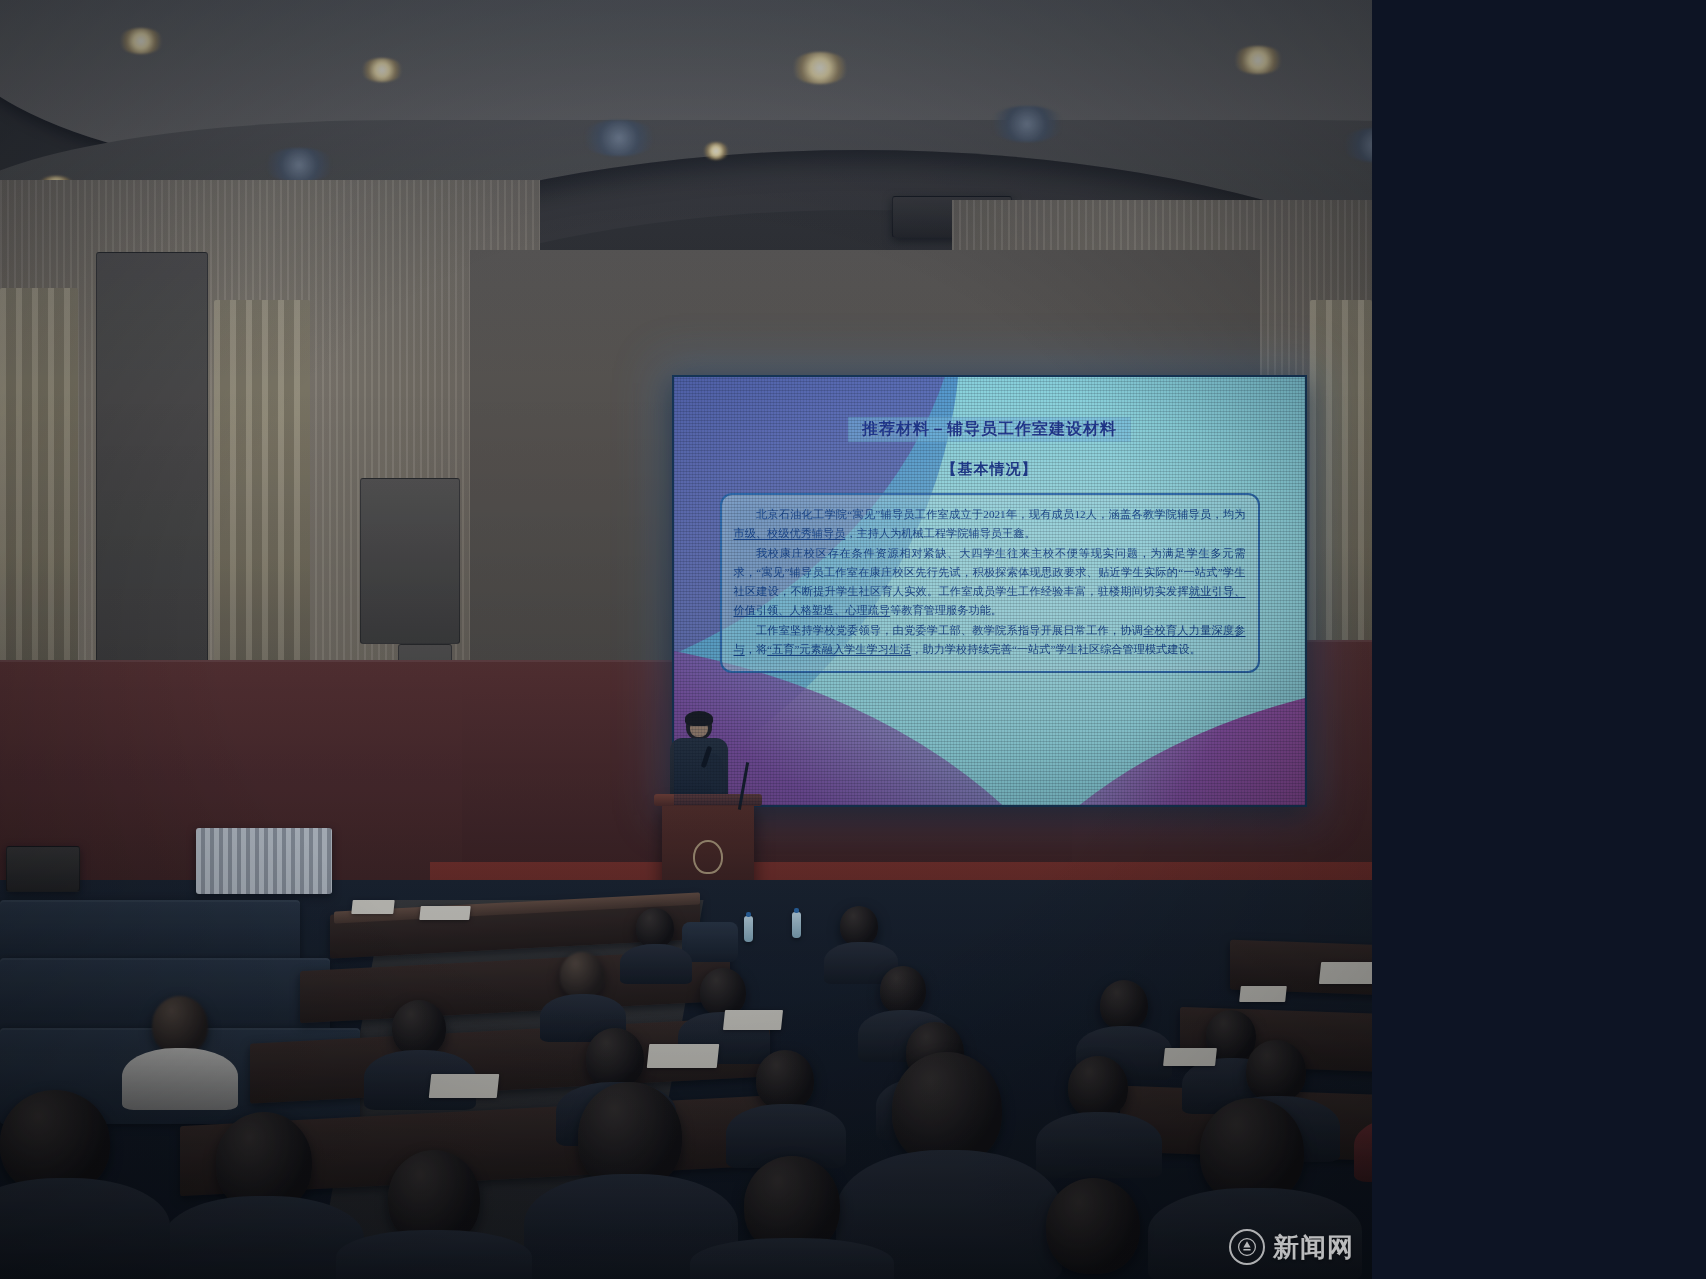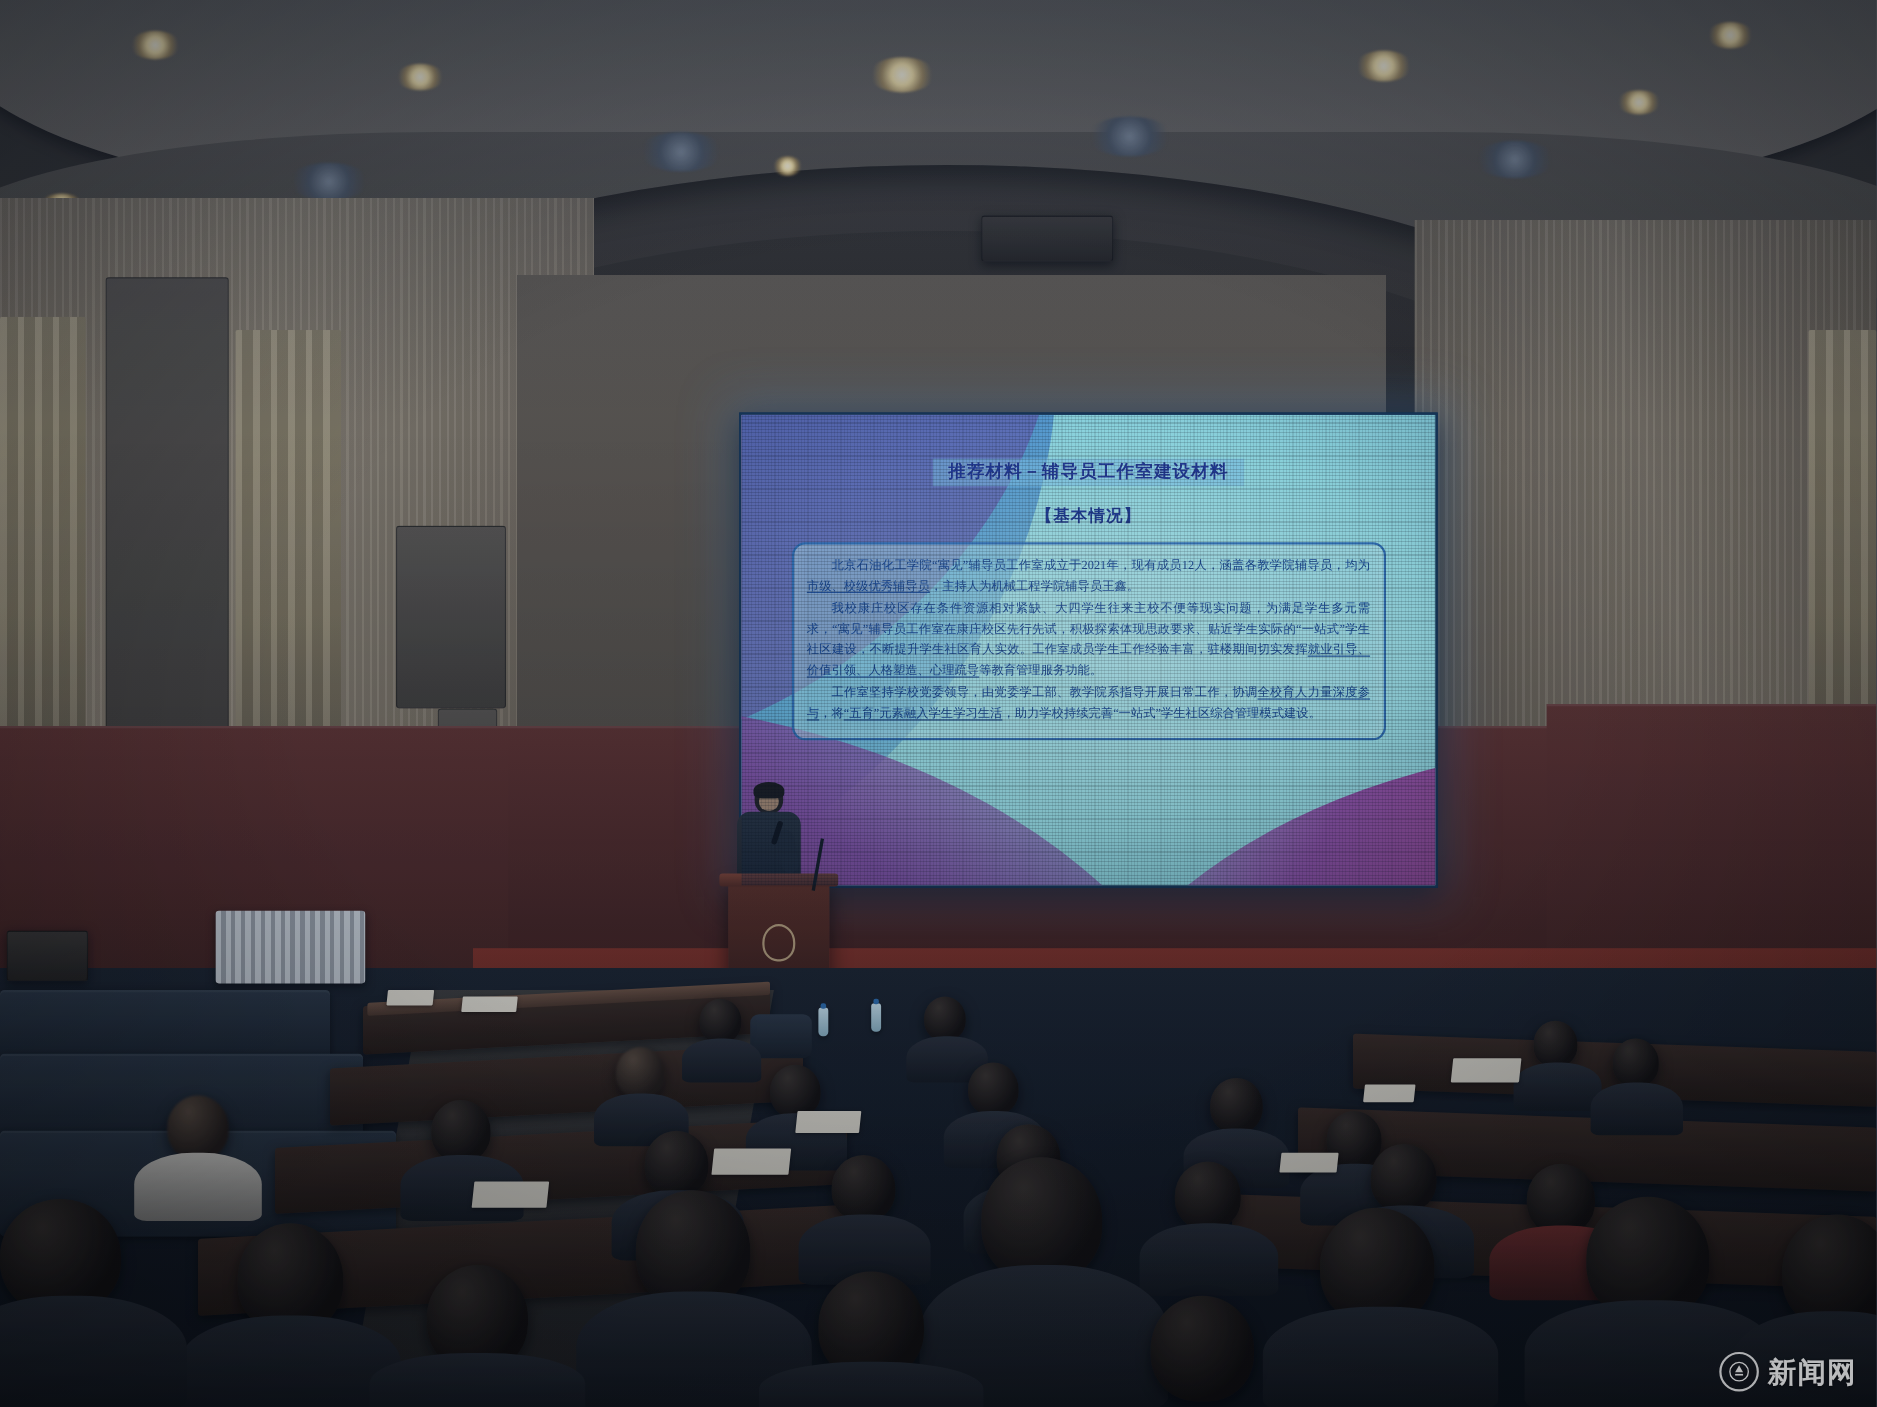--- a/index.html
+++ b/index.html
@@ -6,21 +6,21 @@
   html, body { width: 1706px; height: 1279px; overflow: hidden; }
   body {
     font-family: "Liberation Serif", "DejaVu Serif", serif;
     background: #0d1424;
     position: relative;
   }
 
   
   #scene {
     position: absolute; inset: 0;
-    width: 1706px; height: 1279px;
+    width: 1372px; height: 1279px;
     overflow: hidden;
     background: #121a2c;
   }
 
   
   .ceiling {
     position: absolute; left: 0; top: 0; width: 1706px; height: 330px;
     background:
       radial-gradient(ellipse 900px 240px at 50% 5%, #6e6a60 0%, #4e4a44 45%, #33302c 100%);
   }

